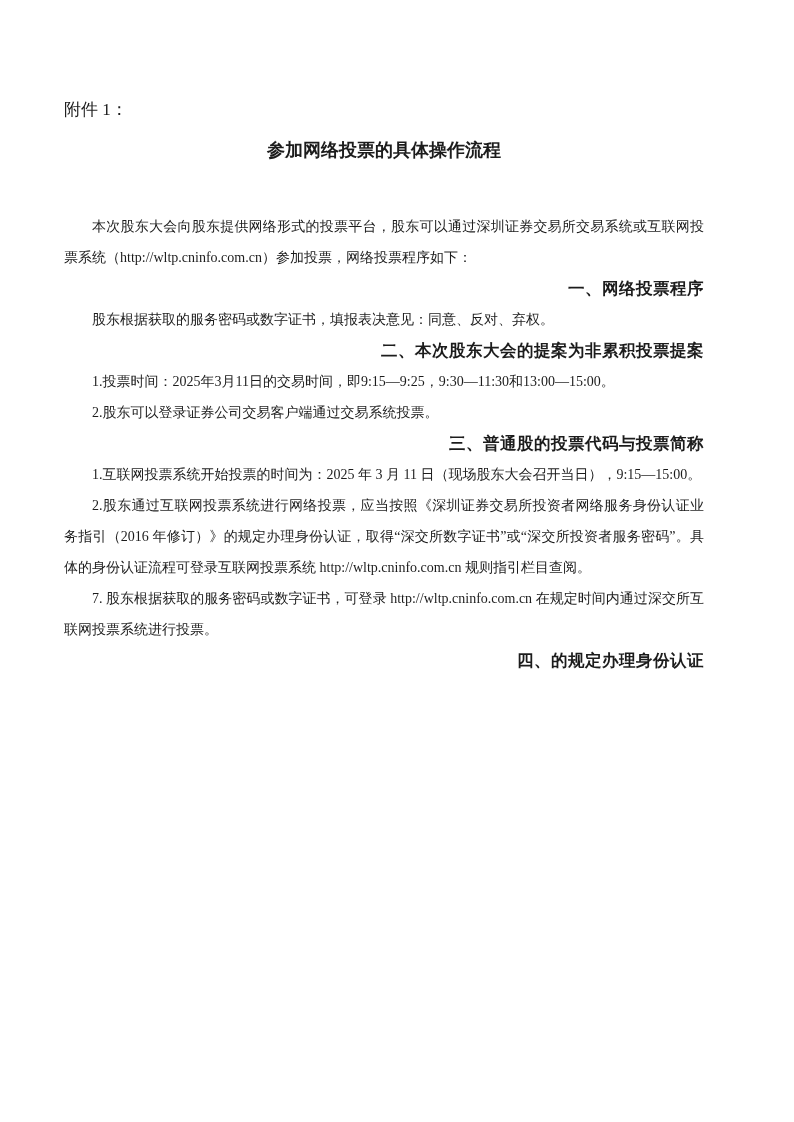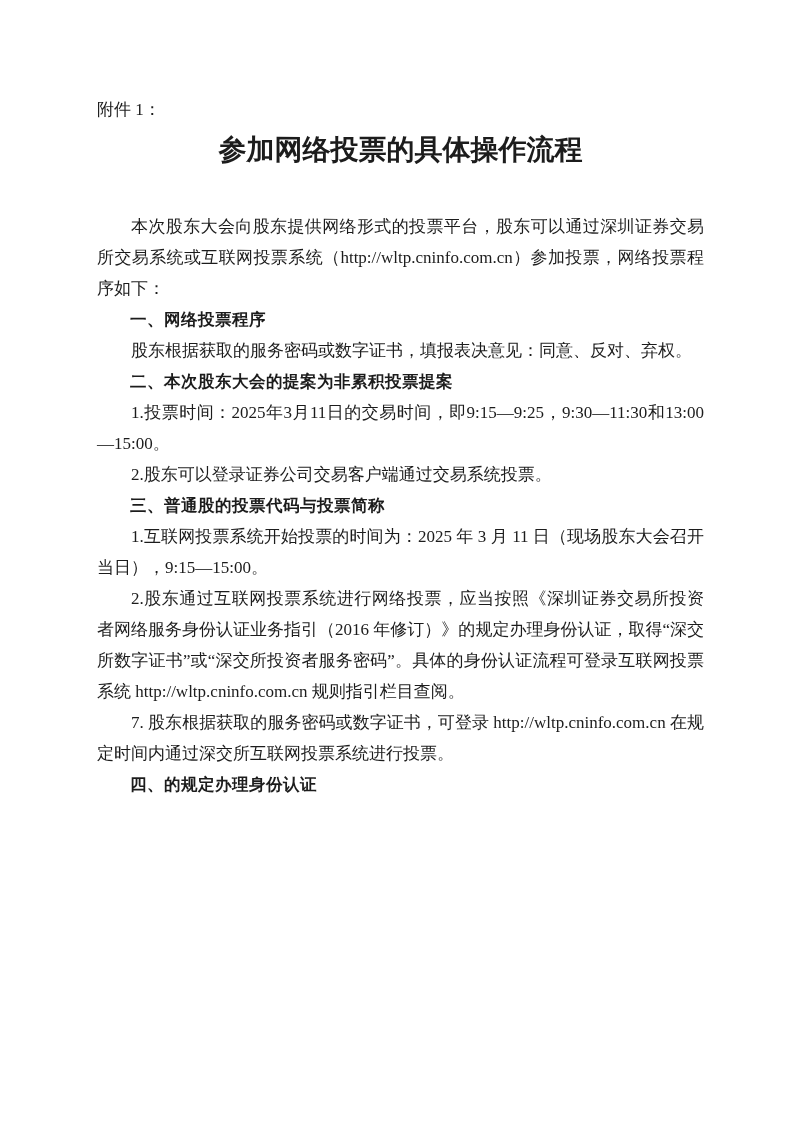--- a/index.html
+++ b/index.html
@@ -12,53 +12,53 @@
     width: 794px;
     height: 1122px;
     background: #ffffff;
     overflow: hidden;
     font-family: "Liberation Serif", "DejaVu Serif", serif;
     color: #1c1c1c;
     box-sizing: border-box;
   }
   .content {
     box-sizing: border-box;
-    padding: 99px 90px 0 97px;
+    padding: 99px 90px 0 64px;
     width: 100%;
   }
   .attachment {
     font-size: 17px;
     line-height: 22px;
     text-align: left;
   }
   .doc-title {
-    font-size: 28px;
+    font-size: 18px;
     font-weight: bold;
     line-height: 30px;
     text-align: center;
     margin: 14px 0 0 0;
   }
   .body-text {
     margin-top: 46px;
   }
   p, h2 {
     margin: 0;
-    font-size: 17px;
+    font-size: 14px;
     line-height: 31px;
   }
   p.para {
     text-align: justify;
     text-justify: inter-character;
     text-indent: 2em;
     word-break: break-word;
   }
   h2.section-heading {
     font-weight: bold;
     text-indent: 2em;
-    text-align: left;
+    text-align: right;
     font-family: "Liberation Sans", "DejaVu Sans", sans-serif;
     font-size: 16.5px;
     letter-spacing: 0.5px;
   }
 </style>
 </head>
 <body>
 
 <div class="page">
   <div class="content">

